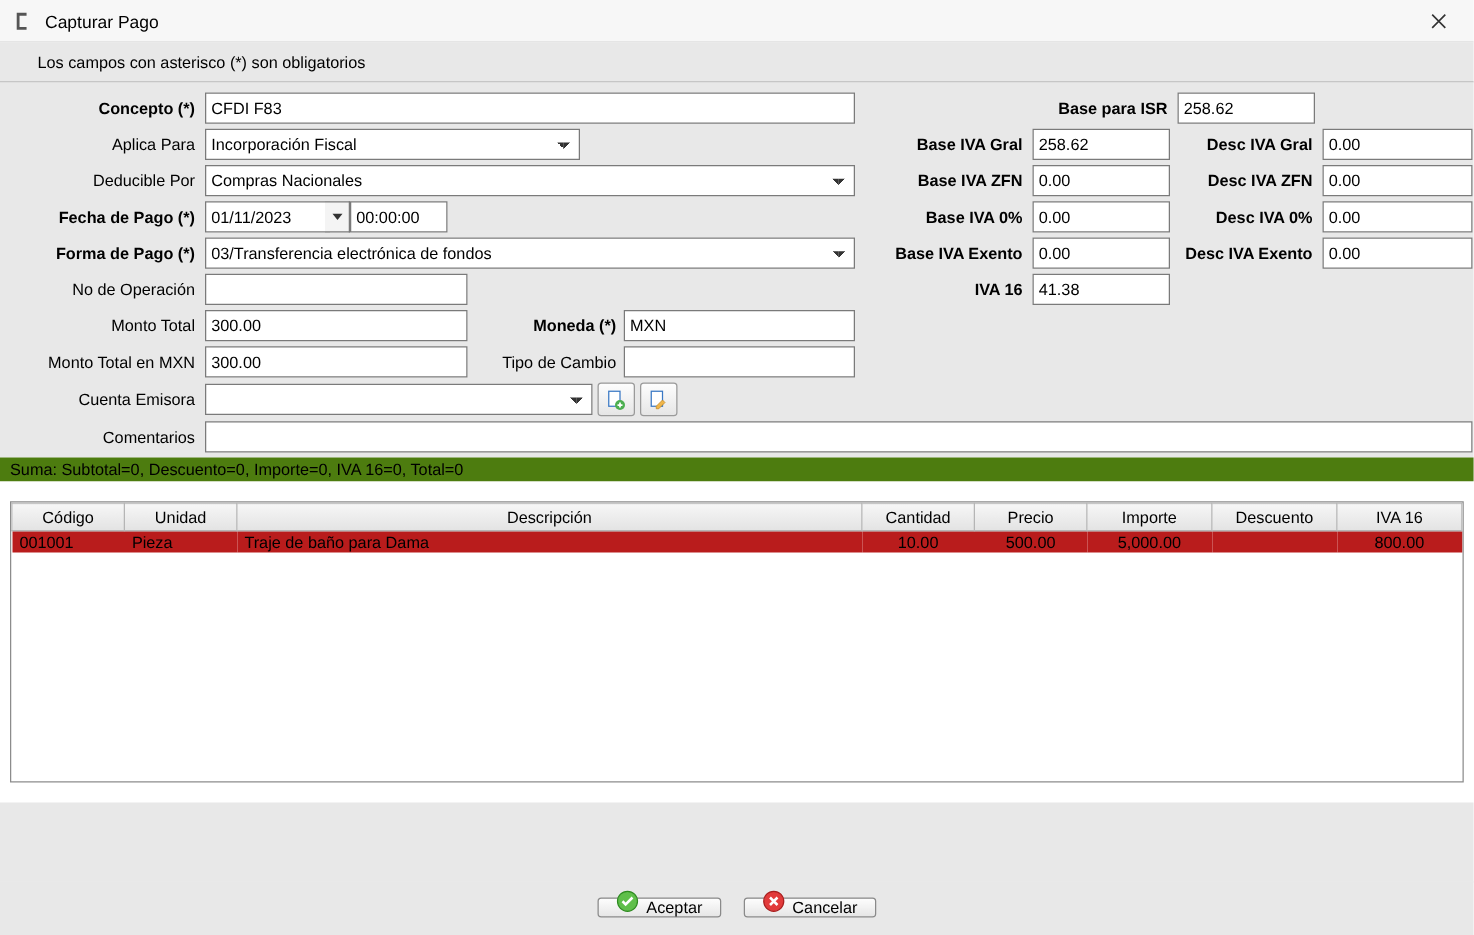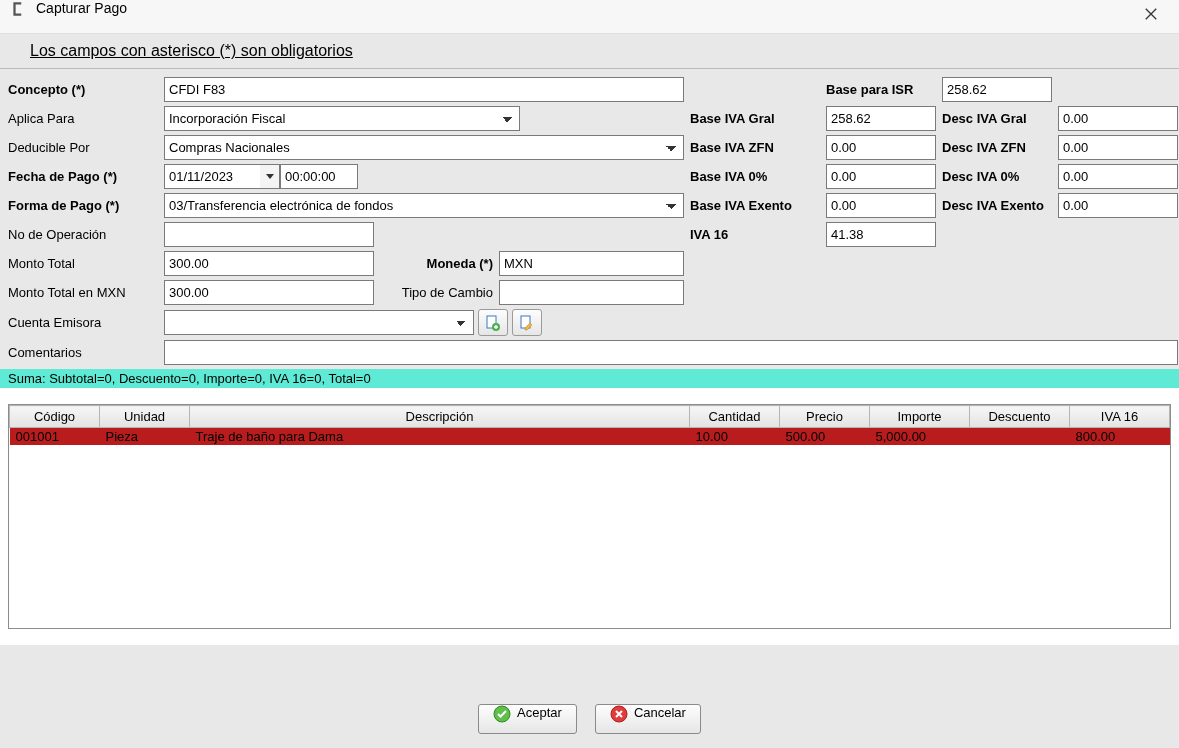--- a/index.html
+++ b/index.html
@@ -14,20 +14,21 @@
 }
 .window {
   width: 100%;
   height: 100%;
   display: flex;
   flex-direction: column;
 }
 .titlebar {
   height: 34px;
   display: flex;
+  align-items: center;
   padding: 0 10px;
   background: #f7f7f7;
   border-bottom: 1px solid #e0e0e0;
 }
 .titlebar .app-icon {
   width: 18px;
   height: 18px;
   margin-right: 8px;
   display: flex;
   align-items: center;
@@ -45,32 +46,32 @@
   cursor: pointer;
   font-size: 18px;
   color: #333;
 }
 .header-band {
   background: #e8e8e8;
   border-bottom: 1px solid #bbb;
   padding: 6px 12px 8px;
 }
 .header-band .h1 { font-weight: bold; font-size: 14px; }
-.header-band .h2 { font-size: 16px; margin-top: 2px; padding-left: 18px; text-decoration: underline; }
+.header-band .h2 { font-size: 13px; margin-top: 2px; padding-left: 18px; }
 .form-area {
   background: #e8e8e8;
   padding: 8px 8px 4px 8px;
 }
 .form-grid {
   display: grid;
   grid-template-columns: 150px 520px 130px 110px 110px 120px;
   gap: 4px 6px;
   align-items: center;
 }
-.lbl { padding-right: 2px; }
+.lbl { text-align: right; padding-right: 2px; }
 .lbl.b { font-weight: bold; }
 .inp, .sel {
   height: 25px;
   border: 1px solid #7a7a7a;
   background: #fff;
   padding: 2px 4px;
   font: inherit;
   width: 100%;
 }
 .sel {
@@ -109,21 +110,21 @@
   border: 1px solid #9a9a9a;
   border-radius: 3px;
   background: linear-gradient(#fdfdfd,#e6e6e6);
   display: flex;
   align-items: center;
   justify-content: center;
   cursor: pointer;
 }
 .icon-btn svg { width: 16px; height: 16px; }
 .summary-line {
-  background: #5eead4;
+  background: #4d7c0f;
   padding: 2px 8px;
   font-size: 13px;
 }
 .table-wrap {
   margin: 16px 8px;
   border: 1px solid #8c8c8c;
   background: #fff;
   height: 225px;
   overflow: auto;
 }
@@ -134,37 +135,37 @@
   padding: 3px 6px;
   font-weight: normal;
   text-align: center;
 }
 td {
   padding: 1px 6px;
   border: none;
   white-space: nowrap;
 }
 tbody tr:first-child { background: #b91c1c; }
-.num { text-align: left; }
+.num { text-align: center; }
 .btn-bar {
   background: #e8e8e8;
   padding: 12px 0 14px;
   display: flex;
   justify-content: center;
   gap: 18px;
   border-top: 1px solid #e8e8e8;
 }
 .btn {
-  height: 30px;
+  height: 16px;
   padding: 0 14px;
   border: 1px solid #8a8a8a;
   border-radius: 3px;
   background: linear-gradient(#fdfdfd,#e6e6e6);
   display: flex;
-  align-items: flex-start;
+  align-items: flex-end;
   gap: 6px;
   cursor: pointer;
   font: inherit;
 }
 .btn svg { width: 18px; height: 18px; }
 .fill-space { flex: 1; background: #e8e8e8; }
 </style>
 </head>
 <body>
 
@@ -194,21 +195,21 @@
 
       <div class="lbl b">Concepto (*)</div>
       <input class="inp" value="CFDI F83" style="">
       <div></div>
       <div class="lbl b">Base para ISR</div>
       <input class="inp" value="258.62" style="">
       <div></div>
 
       <div class="lbl">Aplica Para</div>
       <div class="row-flex">
-        <select class="sel" style="width:356px"><option>Incorporación Fiscal</option></select>
+        <select class="sel" style="width:300px"><option>Incorporación Fiscal</option></select>
       </div>
       <div class="lbl b">Base IVA Gral</div>
       <input class="inp" value="258.62" style="">
       <div class="lbl b">Desc IVA Gral</div>
       <input class="inp" value="0.00" style="">
 
       <div class="lbl">Deducible Por</div>
       <select class="sel"><option>Compras Nacionales</option></select>
       <div class="lbl b">Base IVA ZFN</div>
       <input class="inp" value="0.00" style="">

